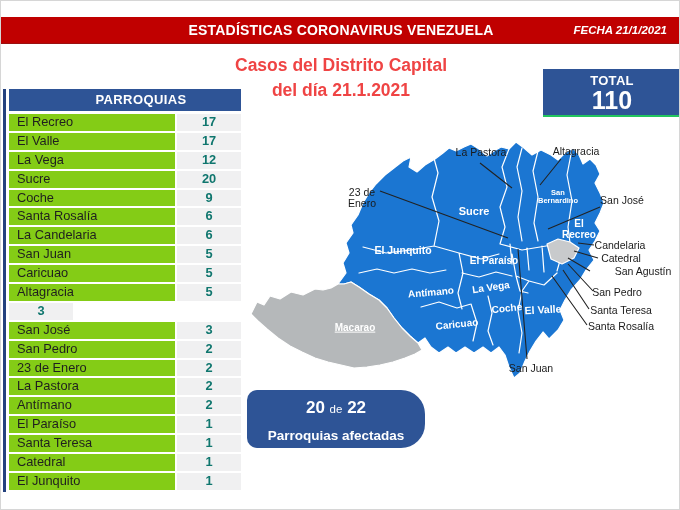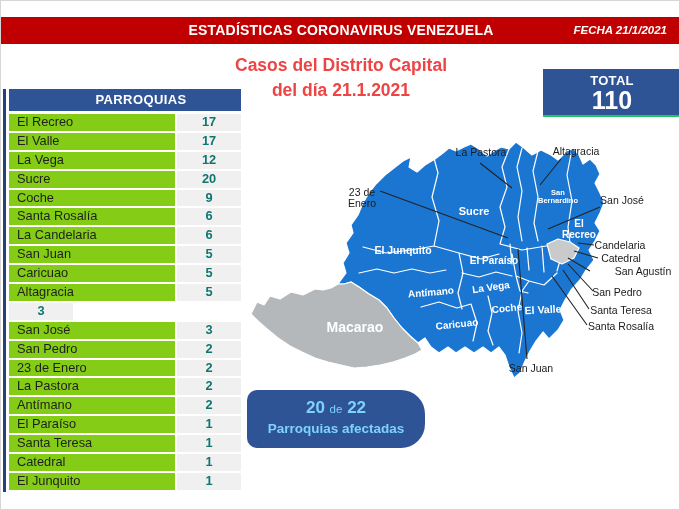--- a/index.html
+++ b/index.html
@@ -22,24 +22,24 @@
   
   .ptable{position:absolute;left:2px;top:88px;width:238px;border-left:3px solid #24417E;padding-left:3px;box-sizing:border-box;}
   .thead{background:#2E5496;color:#fff;font-weight:bold;text-align:center;font-size:13px;
          height:22px;line-height:22px;letter-spacing:.4px;margin-bottom:3px;padding-left:32px;}
   .trow{display:flex;gap:2px;margin-bottom:2px;height:16.9px;}
   .tname{flex:1;background:#84cc16;font-size:12.8px;color:#1f1f1f;line-height:16.9px;padding-left:8px;}
   .tval{width:64px;background:#F0F0F1;font-size:12.8px;font-weight:bold;color:#0f766e;
         text-align:center;line-height:16.9px;}
   
   .affbox{position:absolute;left:246px;top:389px;width:178px;height:58px;background:#2E5496;
-          border-radius:10px 24px 24px 10px;color:#7dd3fc;text-align:center;box-sizing:border-box;padding-top:9px;}
+          border-radius:10px 24px 24px 10px;color:#ffffff;text-align:center;box-sizing:border-box;padding-top:9px;}
   .affbox .l1{font-size:17px;font-weight:bold;line-height:1.1;}
   .affbox .l1 .de{font-size:11.5px;font-weight:normal;}
-  .affbox .l2{font-size:13.5px;font-weight:bold;margin-top:3px;}
+  .affbox .l2{font-size:13.5px;font-weight:bold;margin-top:10px;}
   
   .mapsvg{position:absolute;left:0;top:0;pointer-events:none;}
   .mlabel{position:absolute;transform:translate(-50%,-50%);text-align:center;line-height:1.08;white-space:nowrap;}
   .mlabel.outside{color:#1a1a1a;font-size:10.5px;}
   .mlabel.inside{color:#fff;font-weight:bold;font-size:10px;}
 </style>
 </head>
 <body>
 
 <div class="page">
@@ -172,21 +172,21 @@
       <div class="mlabel inside" style="left: 473px; top: 211px; font-size: 11px;">Sucre</div>
       <div class="mlabel inside" style="left: 557px; top: 196px; font-size: 7.5px;">San<br>Bernardino</div>
       <div class="mlabel inside" style="left: 578px; top: 229px; font-size: 10px;">El<br>Recreo</div>
       <div class="mlabel inside" style="left: 402px; top: 250px; font-size: 10.5px;">El Junquito</div>
       <div class="mlabel inside" style="left: 493px; top: 260px; font-size: 10px;">El Paraíso</div>
       <div class="mlabel inside" style="left: 430px; top: 292px; font-size: 10px; transform: translate(-50%, -50%) rotate(-5deg);">Antímano</div>
       <div class="mlabel inside" style="left: 490px; top: 287px; font-size: 10px; transform: translate(-50%, -50%) rotate(-8deg);">La Vega</div>
       <div class="mlabel inside" style="left: 506px; top: 308px; font-size: 10px; transform: translate(-50%, -50%) rotate(-6deg);">Coche</div>
       <div class="mlabel inside" style="left: 542px; top: 309px; font-size: 10.5px; transform: translate(-50%, -50%) rotate(-3deg);">El Valle</div>
       <div class="mlabel inside" style="left: 456px; top: 324px; font-size: 10px; transform: translate(-50%, -50%) rotate(-6deg);">Caricuao</div>
-      <div class="mlabel inside" style="left: 354px; top: 327px; font-size: 14px;">Macarao</div>
+      <div class="mlabel inside" style="left: 354px; top: 327px; font-size: 10px; text-decoration: underline;">Macarao</div>
     </div>
 
   <div class="affbox">
     <div class="l1">
       <span>20</span>
       <span class="de">de</span>
       <span>22</span>
     </div>
     <div class="l2">Parroquias afectadas</div>
   </div>

